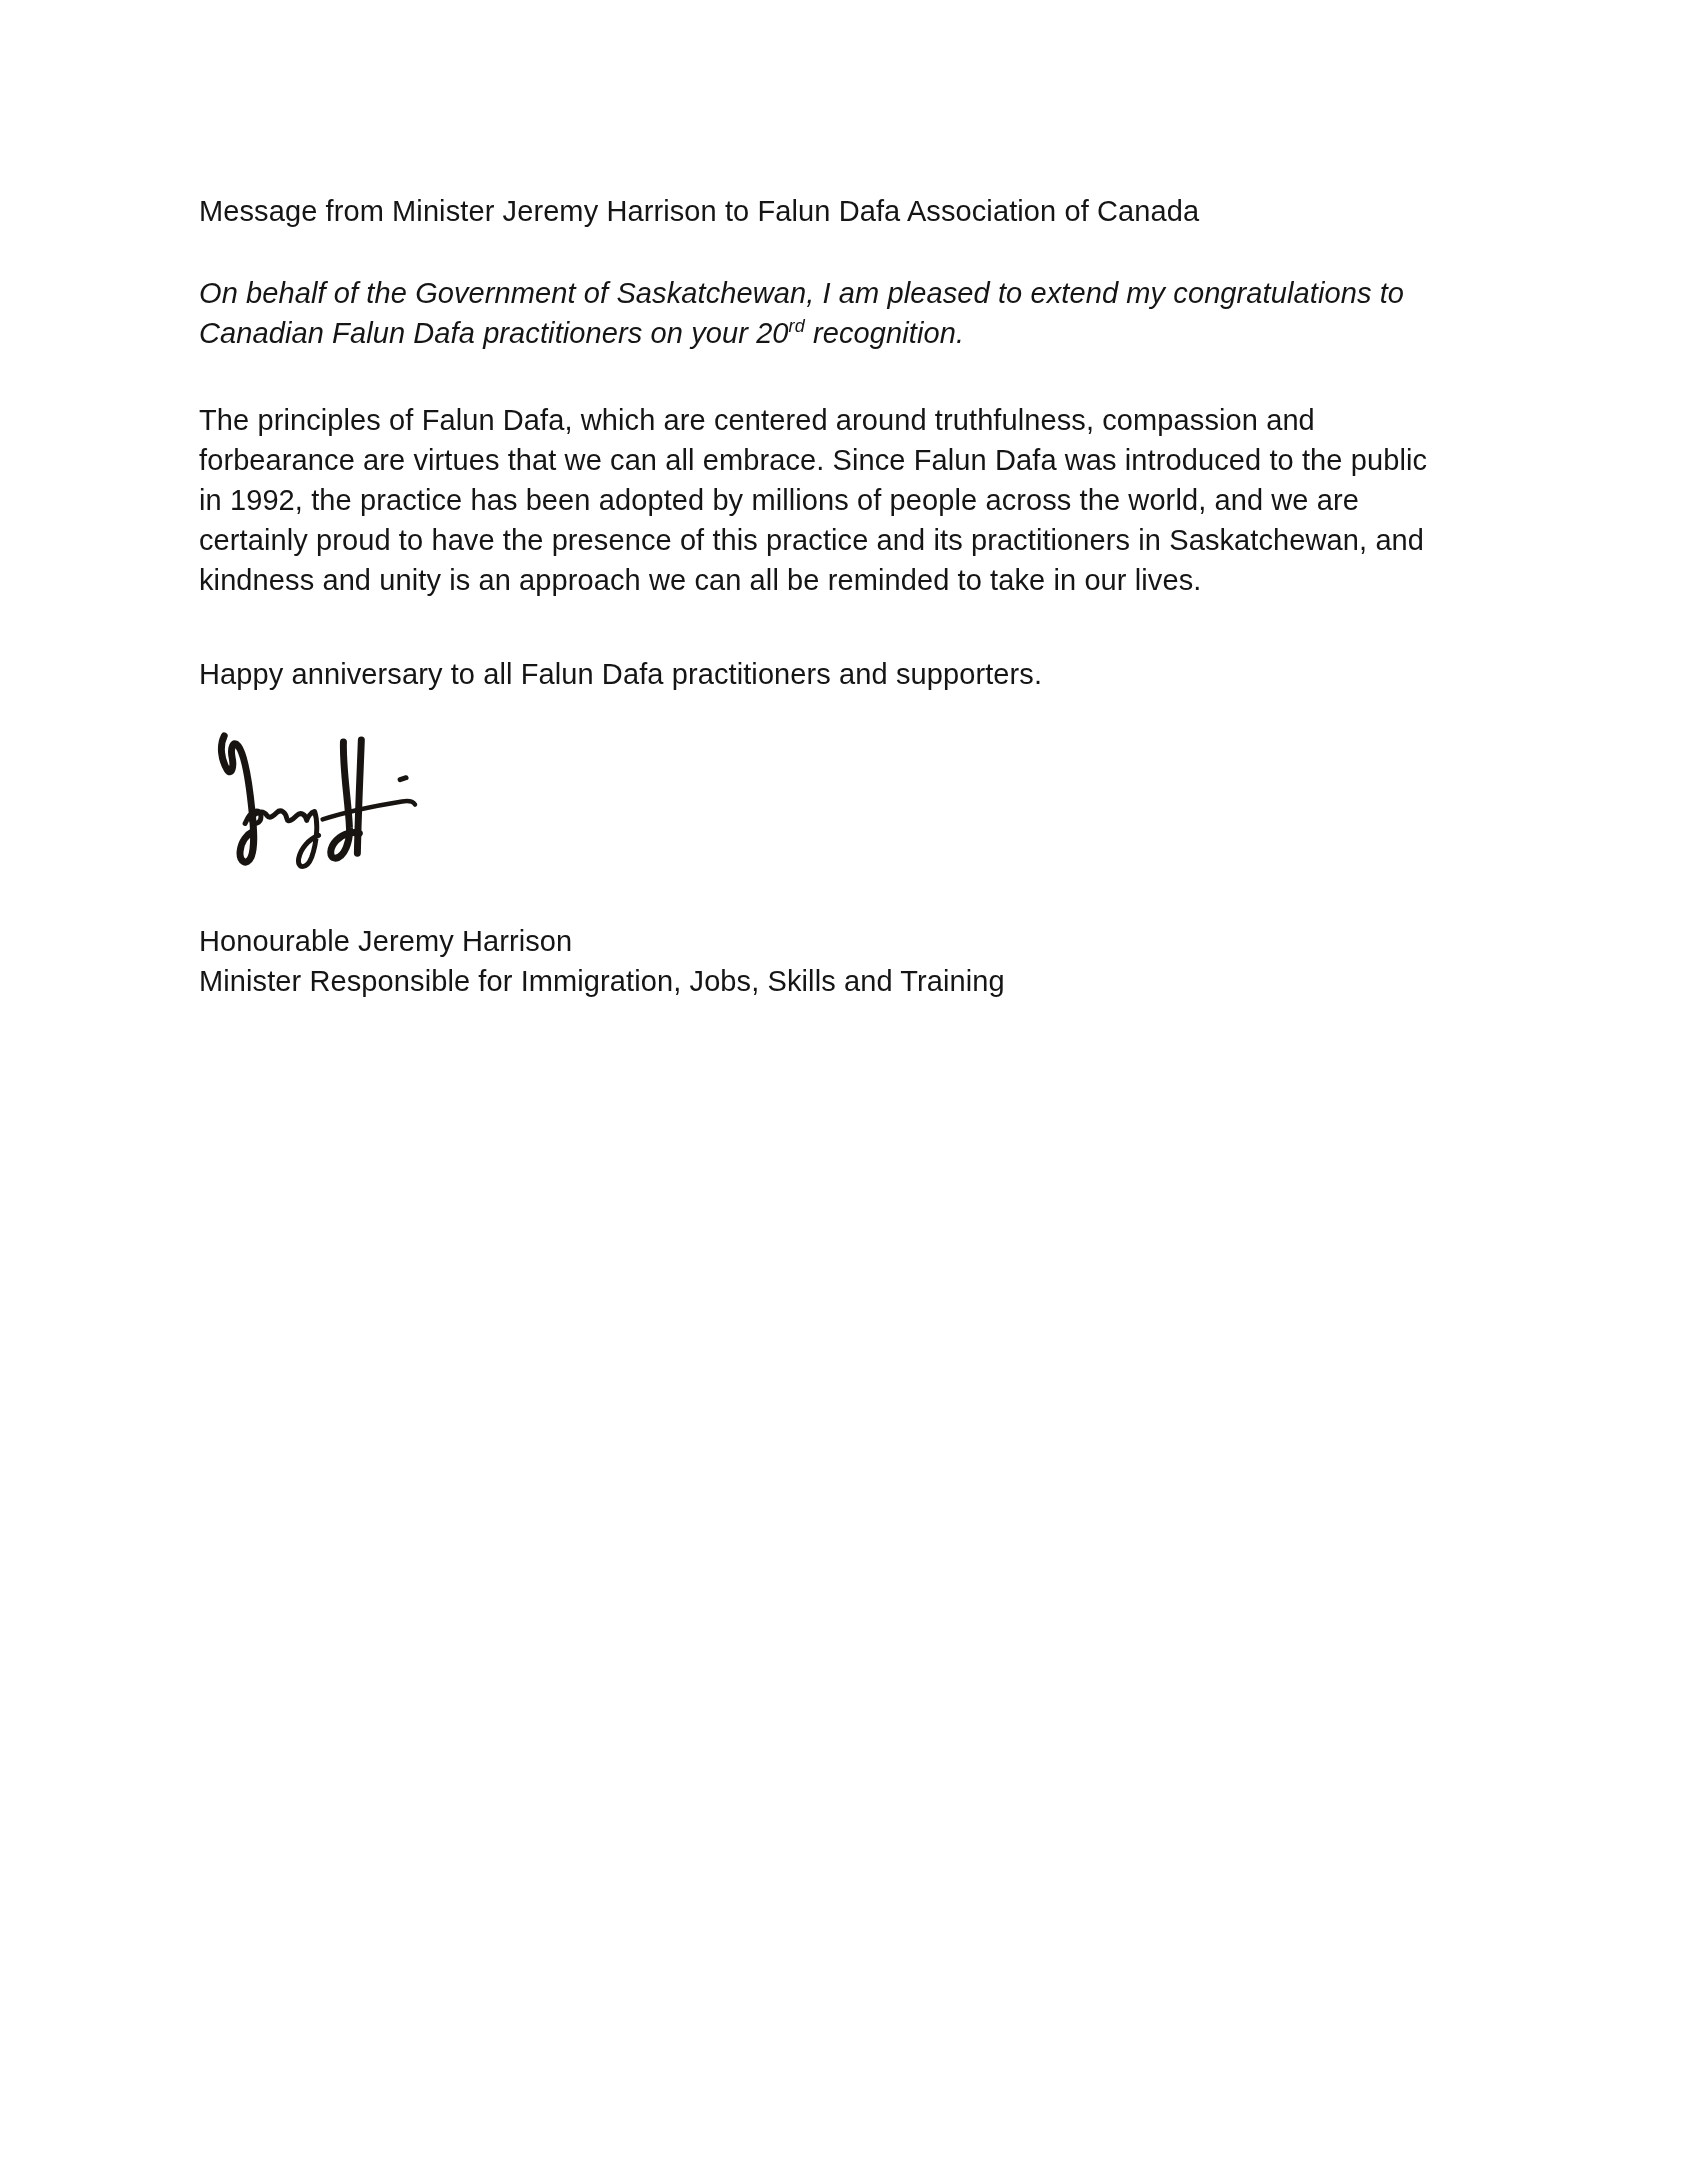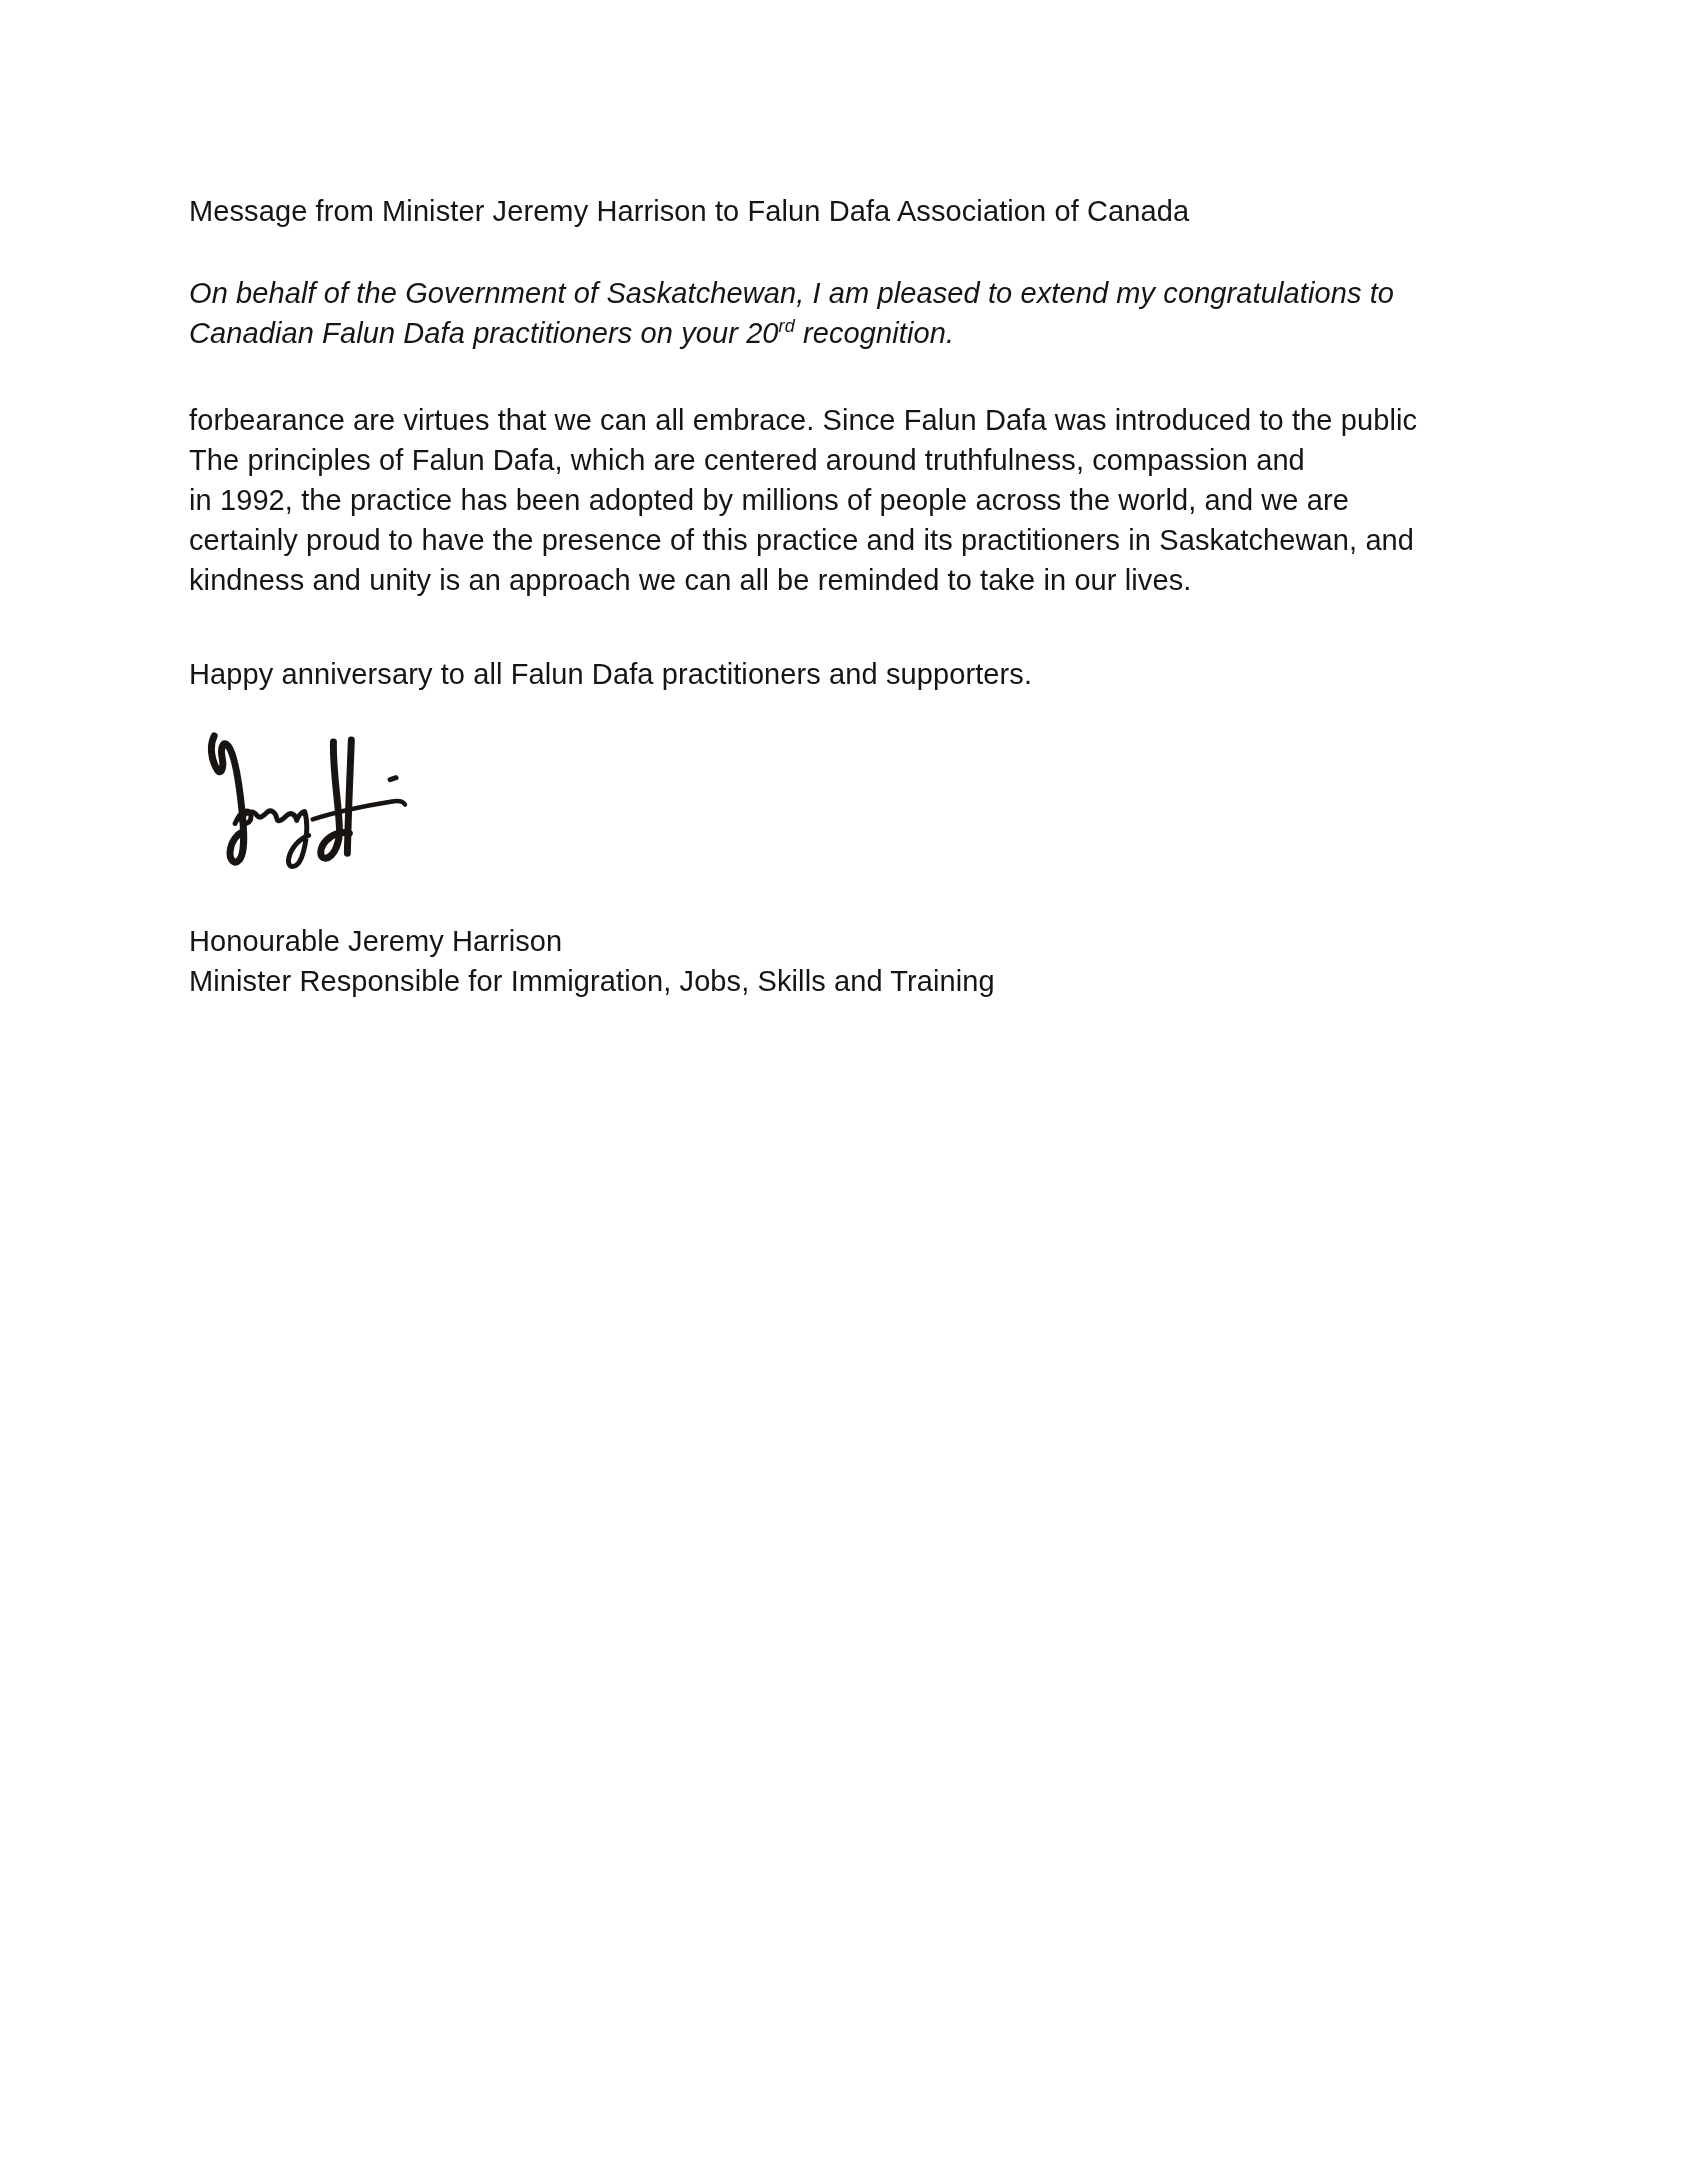--- a/index.html
+++ b/index.html
@@ -11,21 +11,21 @@
     position: relative;
     width: 1692px;
     height: 2178px;
     background: #ffffff;
     font-family: "Liberation Sans", sans-serif;
     color: #151515;
     overflow: hidden;
   }
   .content {
     position: absolute;
-    left: 189px;
+    left: 199px;
     top: 191px;
     width: 1333px;
   }
   .line {
     font-size: 29px;
     line-height: 40px;
     white-space: nowrap;
     letter-spacing: 0.1px;
   }
   sup {
@@ -52,22 +52,22 @@
   <div class="content">
 
     <div class="line">Message from Minister Jeremy Harrison to Falun Dafa Association of Canada</div>
 
     <div class="para-1">
       <div class="line">On behalf of the Government of Saskatchewan, I am pleased to extend my congratulations to</div>
       <div class="line"><span>Canadian Falun Dafa practitioners on your 20</span><sup>rd</sup><span> recognition.</span></div>
     </div>
 
     <div class="para-2">
+      <div class="line">The principles of Falun Dafa, which are centered around truthfulness, compassion and</div>
       <div class="line">forbearance are virtues that we can all embrace. Since Falun Dafa was introduced to the public</div>
-      <div class="line">The principles of Falun Dafa, which are centered around truthfulness, compassion and</div>
       <div class="line">in 1992, the practice has been adopted by millions of people across the world, and we are</div>
       <div class="line">certainly proud to have the presence of this practice and its practitioners in Saskatchewan, and</div>
       <div class="line">kindness and unity is an approach we can all be reminded to take in our lives.</div>
     </div>
 
     <div class="para-3">
       <div class="line">Happy anniversary to all Falun Dafa practitioners and supporters.</div>
     </div>
 
     <svg class="signature-block" viewBox="0 0 250 160" fill="none" stroke="#181411" stroke-linecap="round" stroke-linejoin="round">

